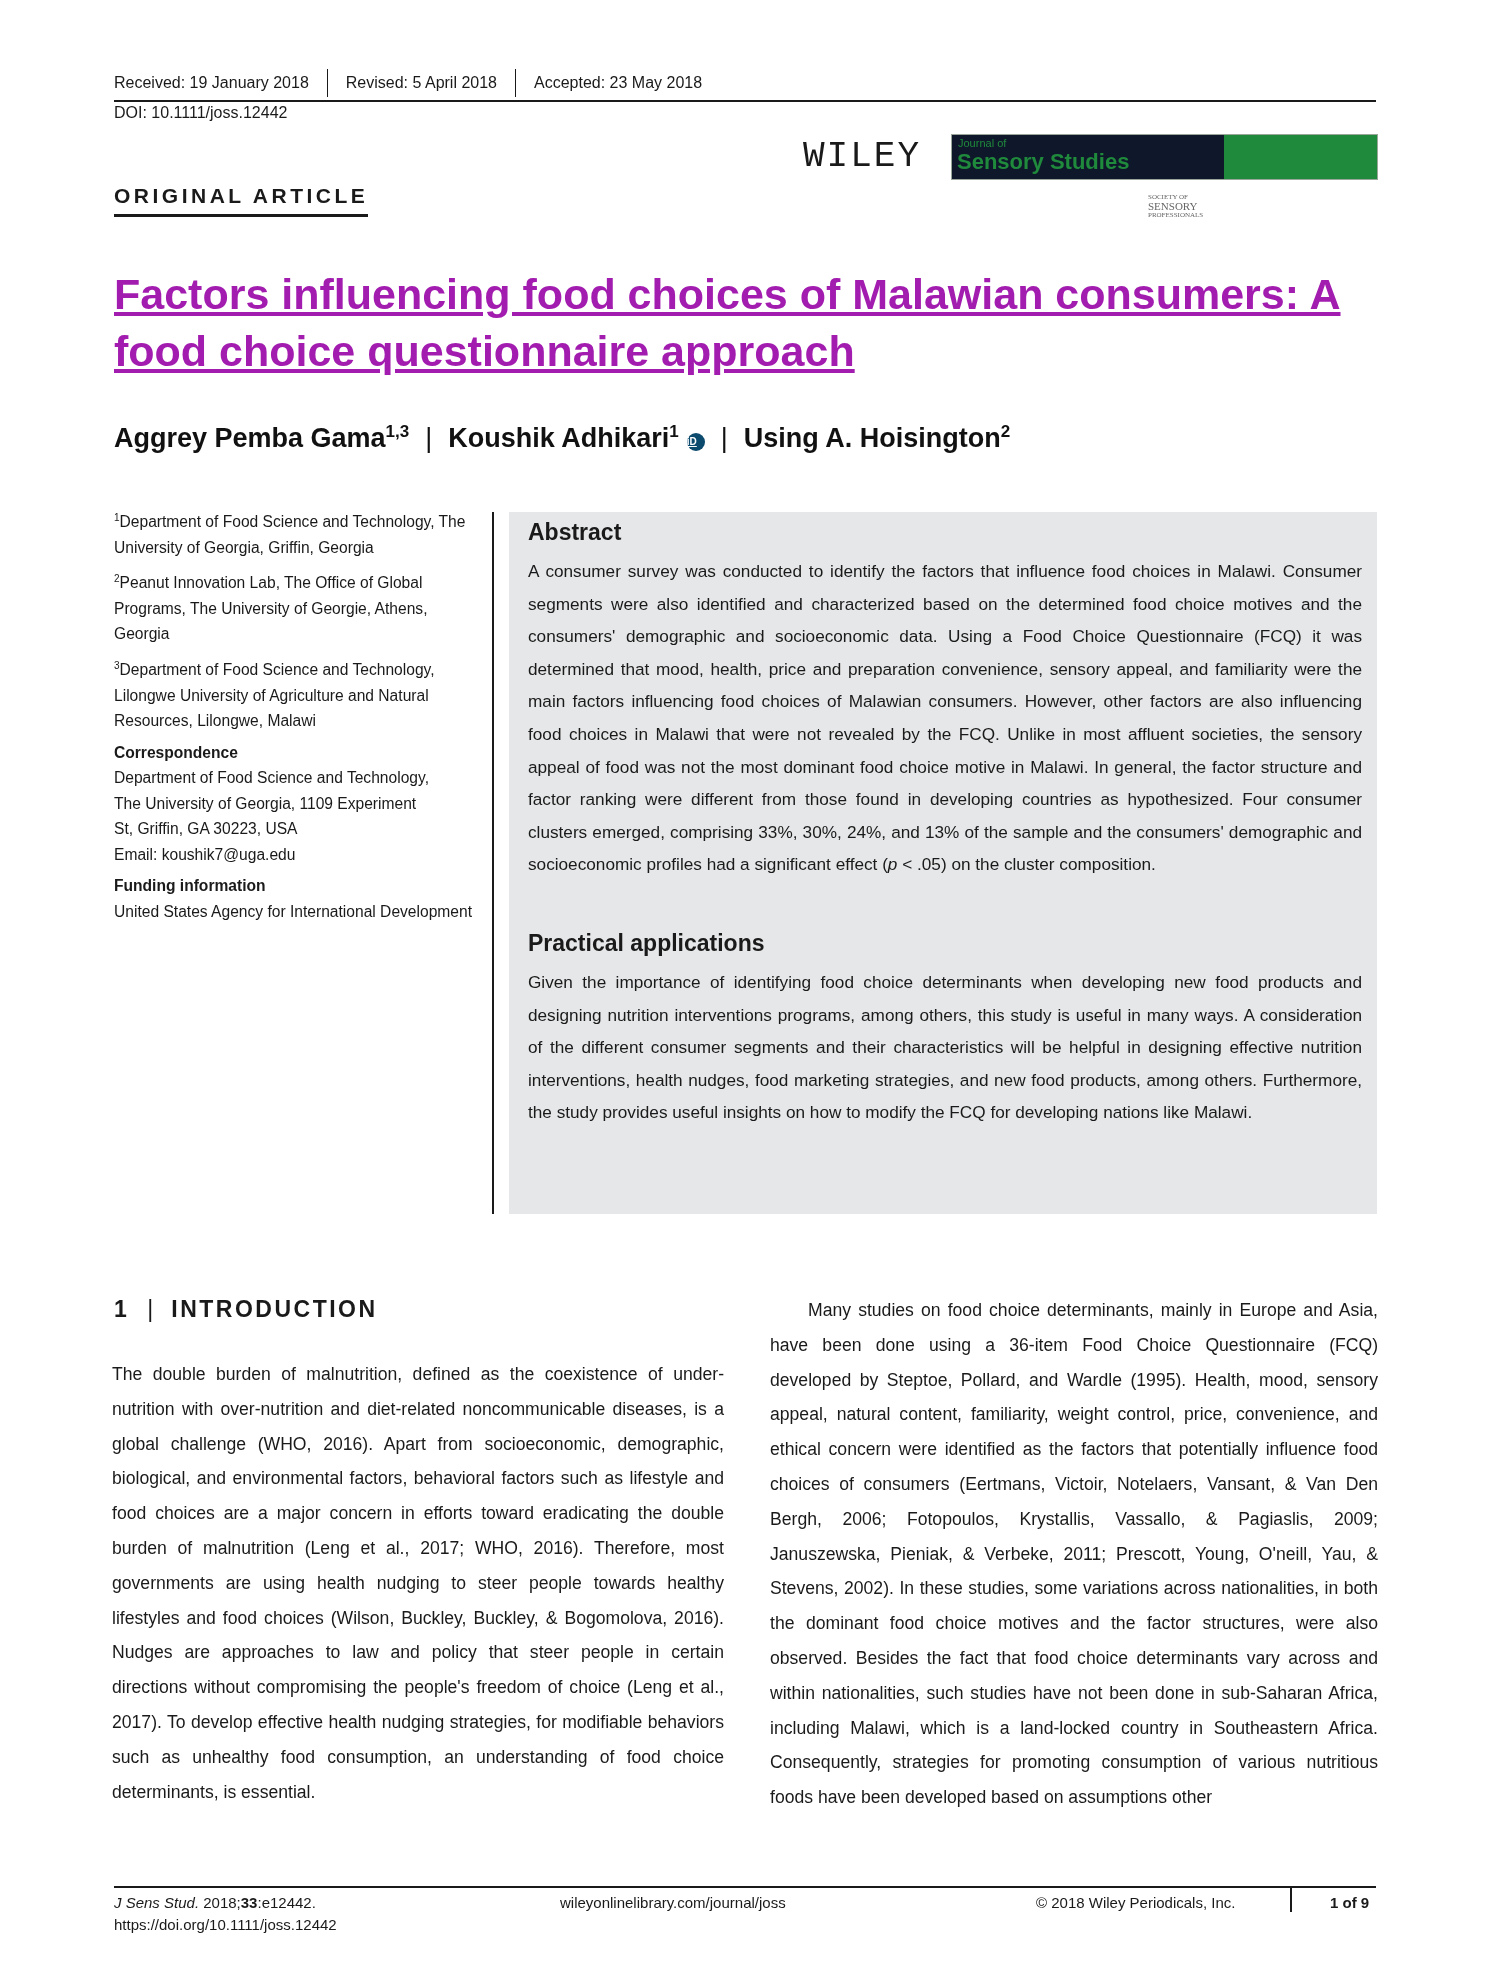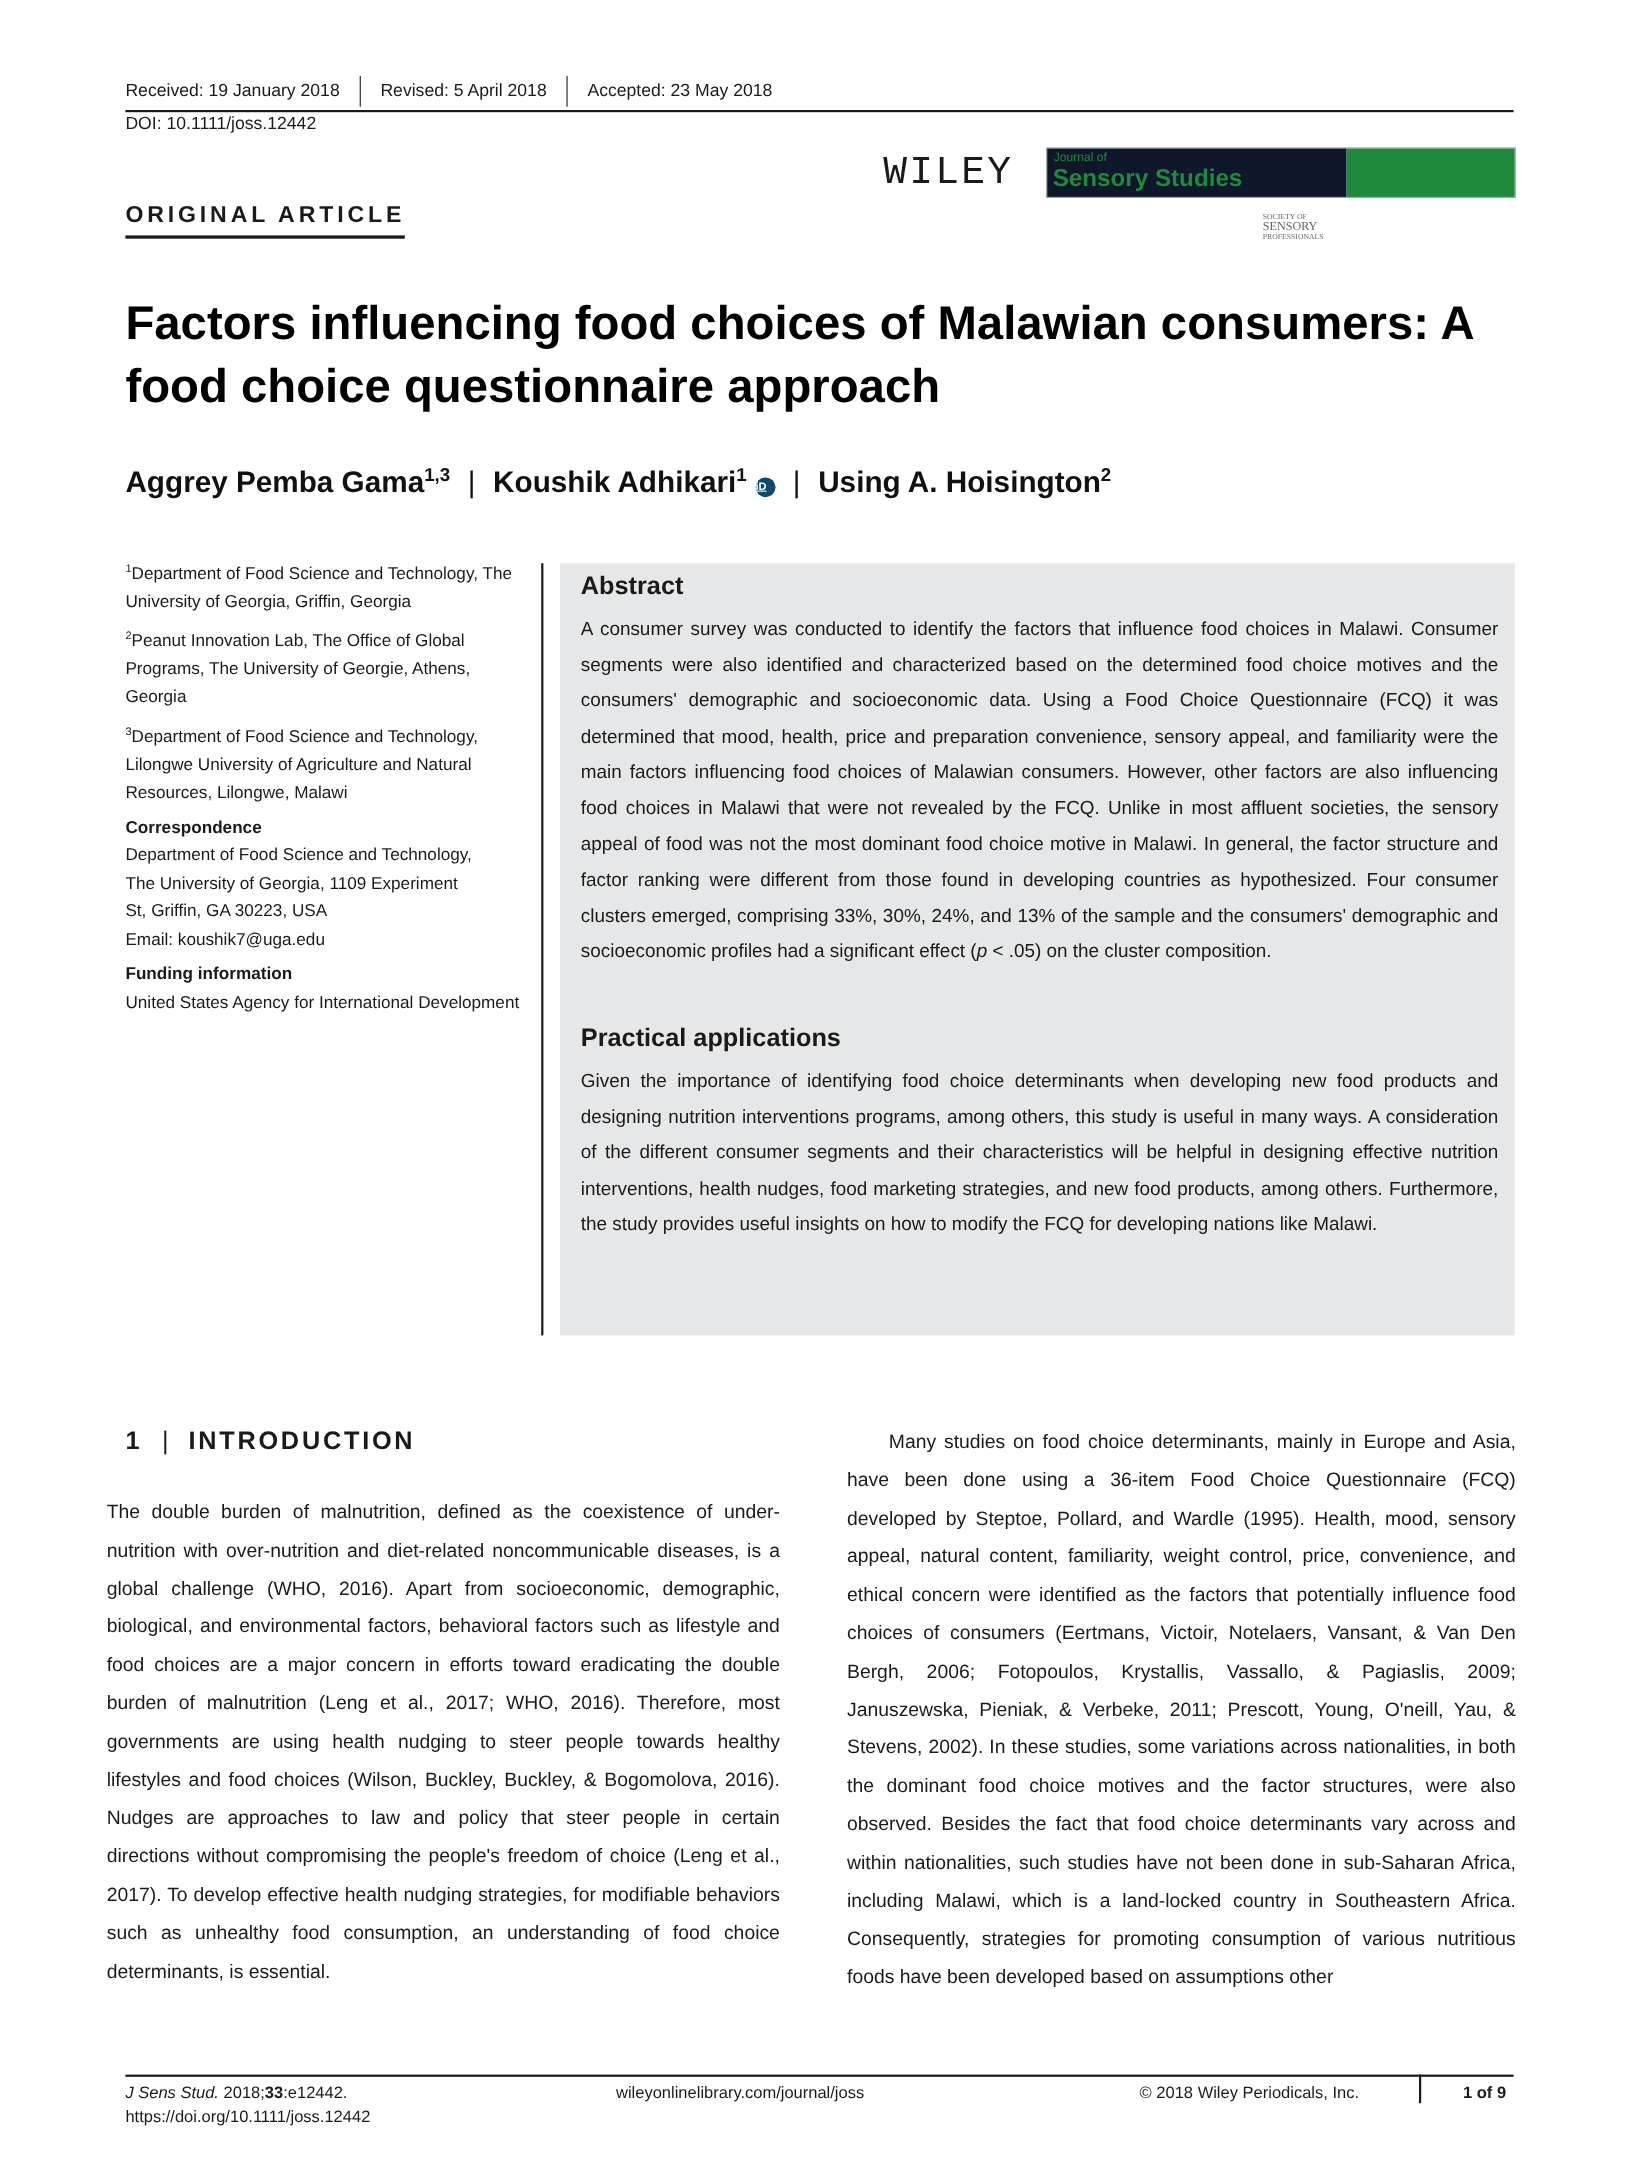--- a/index.html
+++ b/index.html
@@ -13,21 +13,21 @@
   .orig { position: absolute; left: 114px; top: 184px; font-size: 21px; font-weight: bold; letter-spacing: 3.5px; padding-bottom: 6px; border-bottom: 3px solid #1a1a1a; }
 
   .wiley { position: absolute; left: 803px; top: 136px; font-family: Liberation Mono, monospace; font-size: 36px; letter-spacing: 2px; color: #1a1a1a; }
   .journal-banner { position: absolute; left: 951px; top: 134px; width: 425px; height: 44px; display: flex; border: 1px solid #9aa69a; }
   .journal-banner .white { width: 272px; background: #0f172a; position: relative; }
   .journal-banner .green { flex: 1; background: #1f8a3c; }
   .jb-small { position: absolute; left: 6px; top: 2px; font-size: 11px; color: #1f8a3c; }
   .jb-big { position: absolute; left: 5px; top: 14px; font-size: 22px; font-weight: bold; color: #1f8a3c; }
   .jb-soc { position: absolute; left: 196px; top: 28px; font-family: "Liberation Serif", serif; font-size: 9px; color: #666; line-height: 9px; margin-top: 30px; }
 
-  .title { position: absolute; left: 114px; top: 266px; width: 1270px; font-size: 43px; font-weight: bold; line-height: 57px; color: #000000; }
+  .title { position: absolute; left: 114px; top: 266px; width: 1270px; font-size: 43px; font-weight: bold; line-height: 57px; color: #a21caf; text-decoration: underline; }
 
   .authors { position: absolute; left: 114px; top: 422px; font-size: 27px; font-weight: bold; color: #111; display: flex; align-items: baseline; }
   .authors sup { font-size: 17px; }
   .authors .sep { margin: 0 16px; font-weight: normal; }
   .orcid { display: inline-block; width: 18px; height: 18px; border-radius: 50%; background: #0c4a6e; color: #fff; font-size: 10px; line-height: 18px; margin-left: 8px; font-weight: bold; position: relative; top: -2px; text-decoration: underline; }
 
   .affil { position: absolute; left: 114px; top: 505px; width: 365px; font-size: 15.6px; line-height: 25.5px; }
   .affil p { margin: 0 0 6px 0; }
   .affil sup { font-size: 10px; }
   .affil .h { font-weight: bold; margin-top: 2px; }
@@ -37,21 +37,21 @@
 
   .abs-box { position: absolute; left: 509px; top: 512px; width: 868px; height: 702px; background: #e6e7e8; }
   .abs-h { position: absolute; left: 528px; top: 519px; font-size: 23px; font-weight: bold; }
   .abs-p { position: absolute; left: 528px; top: 555px; width: 834px; font-size: 17.2px; line-height: 32.6px; text-align: justify; margin: 0; }
   .prac-h { position: absolute; left: 528px; top: 930px; font-size: 23px; font-weight: bold; }
   .prac-p { position: absolute; left: 528px; top: 966px; width: 834px; font-size: 17.2px; line-height: 32.6px; text-align: justify; margin: 0; }
 
   .sec-h { position: absolute; left: 114px; top: 1296px; font-size: 23px; font-weight: bold; letter-spacing: 2.5px; display: flex; align-items: center; }
   .sec-h .sep { font-weight: normal; margin: 0 18px 0 18px; letter-spacing: 0; }
 
-  .col-l { position: absolute; left: 97px; top: 1357px; width: 612px; font-size: 17.6px; line-height: 34.8px; text-align: justify; margin: 0; }
+  .col-l { position: absolute; left: 112px; top: 1357px; width: 612px; font-size: 17.6px; line-height: 34.8px; text-align: justify; margin: 0; }
   .col-r { position: absolute; left: 770px; top: 1293px; width: 608px; font-size: 17.6px; line-height: 34.8px; text-align: justify; margin: 0; text-indent: 38px; }
 
   .foot-line { position: absolute; left: 114px; top: 1886px; width: 1262px; height: 2px; background: #1a1a1a; }
   .foot-l1 { position: absolute; left: 114px; top: 1894px; font-size: 15px; }
   .foot-l1 i { font-style: italic; }
   .foot-l2 { position: absolute; left: 114px; top: 1916px; font-size: 15px; }
   .foot-c { position: absolute; left: 560px; top: 1894px; font-size: 15px; }
   .foot-r { position: absolute; left: 1036px; top: 1894px; font-size: 15px; }
   .foot-div { position: absolute; left: 1290px; top: 1886px; width: 1.5px; height: 26px; background: #1a1a1a; }
   .foot-pg { position: absolute; left: 1330px; top: 1894px; font-size: 15px; font-weight: bold; }

